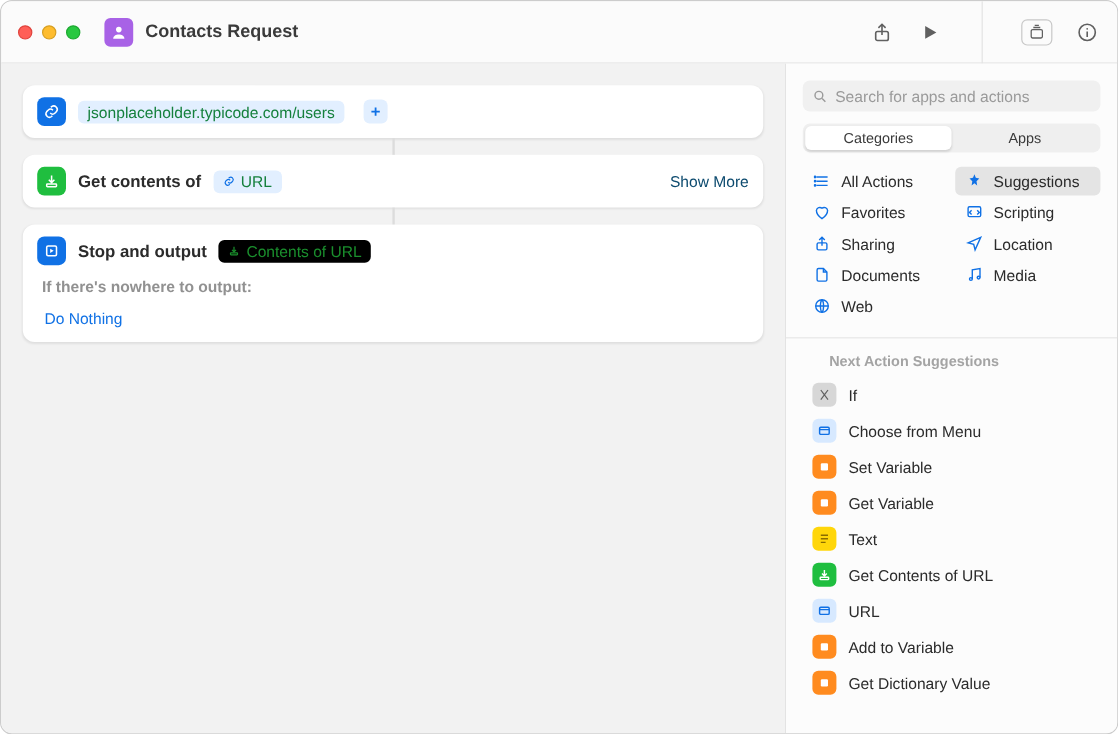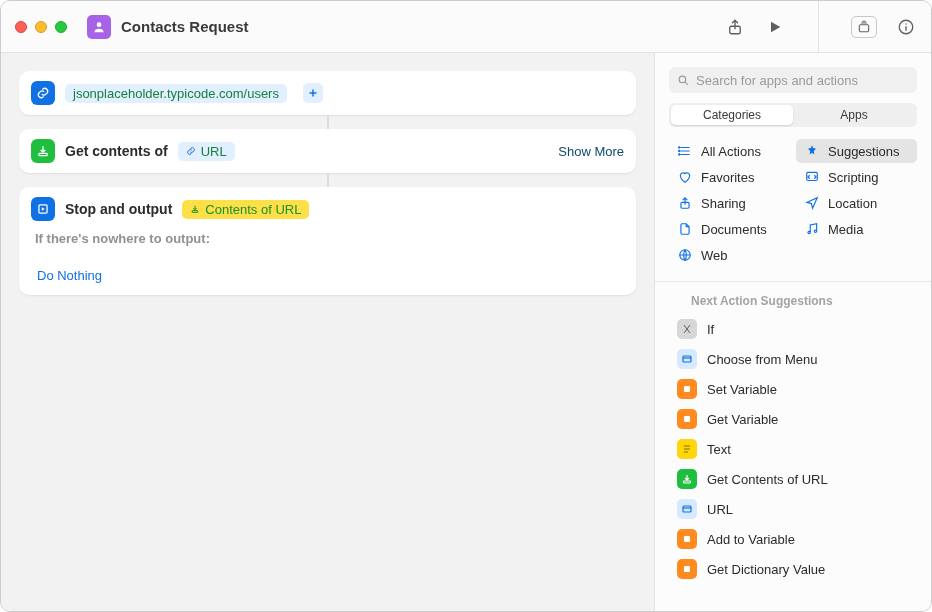--- a/index.html
+++ b/index.html
@@ -24,25 +24,25 @@
 .canvas { flex: 1; background: #f2f2f2; padding: 18px 18px; overflow-y: auto; }
 .card { background: #fff; border-radius: 10px; box-shadow: 0 1px 2px rgba(0,0,0,0.08); padding: 10px 12px; }
 .connector { height: 14px; display: flex; justify-content: center; }
 .connector::before { content: ""; width: 2px; background: #dcdcdc; }
 
 .action-head { display: flex; align-items: center; gap: 10px; }
 .action-ic { width: 24px; height: 24px; border-radius: 6px; display: flex; align-items: center; justify-content: center; flex-shrink: 0; }
 .action-title { font-size: 14px; font-weight: 600; color: #2b2b2b; }
 .token { display: inline-flex; align-items: center; gap: 5px; border-radius: 5px; padding: 2px 8px; font-size: 13px; font-weight: 500; }
 .token.blue { background: #e2efff; color: #15803d; }
-.token.green { background: #fde047; color: #1a8f2d; }
+.token.green { background: #000000; color: #1a8f2d; }
 .show-more { margin-left: auto; font-size: 13px; color: #0c4a6e; cursor: pointer; }
 .plus-btn { width: 20px; height: 20px; border-radius: 5px; background: #e2efff; color: #1071e5; display: flex; align-items: center; justify-content: center; cursor: pointer; margin-left: 6px; }
 
-.sub-label { font-size: 13px; font-weight: 600; color: #919191; margin: 10px 0 20px 4px; }
+.sub-label { font-size: 13px; font-weight: 600; color: #919191; margin: 10px 0 10px 4px; }
 .do-nothing { font-size: 13px; font-weight: 500; color: #1071e5; padding: 2px 6px; }
 
 .sidepanel { width: 277px; border-left: 1px solid #e3e3e3; display: flex; flex-direction: column; background: #fcfcfc; }
 .search { margin: 14px 14px 10px; height: 26px; background: #f0f0f0; border-radius: 6px; display: flex; align-items: center; padding: 0 8px; gap: 6px; color: #9a9a9a; font-size: 13px; }
 .search svg { flex-shrink: 0; }
 .seg { margin: 0 14px 12px; height: 24px; background: #efefef; border-radius: 6px; display: flex; padding: 2px; font-size: 12px; font-weight: 500; }
 .seg > div { flex: 1; display: flex; align-items: center; justify-content: center; border-radius: 5px; cursor: pointer; color: #3a3a3a; }
 .seg > div.active { background: #fff; box-shadow: 0 1px 2px rgba(0,0,0,0.12); }
 
 .cats { padding: 0 14px 10px; display: grid; grid-template-columns: 1fr 1fr; column-gap: 6px; row-gap: 2px; }

